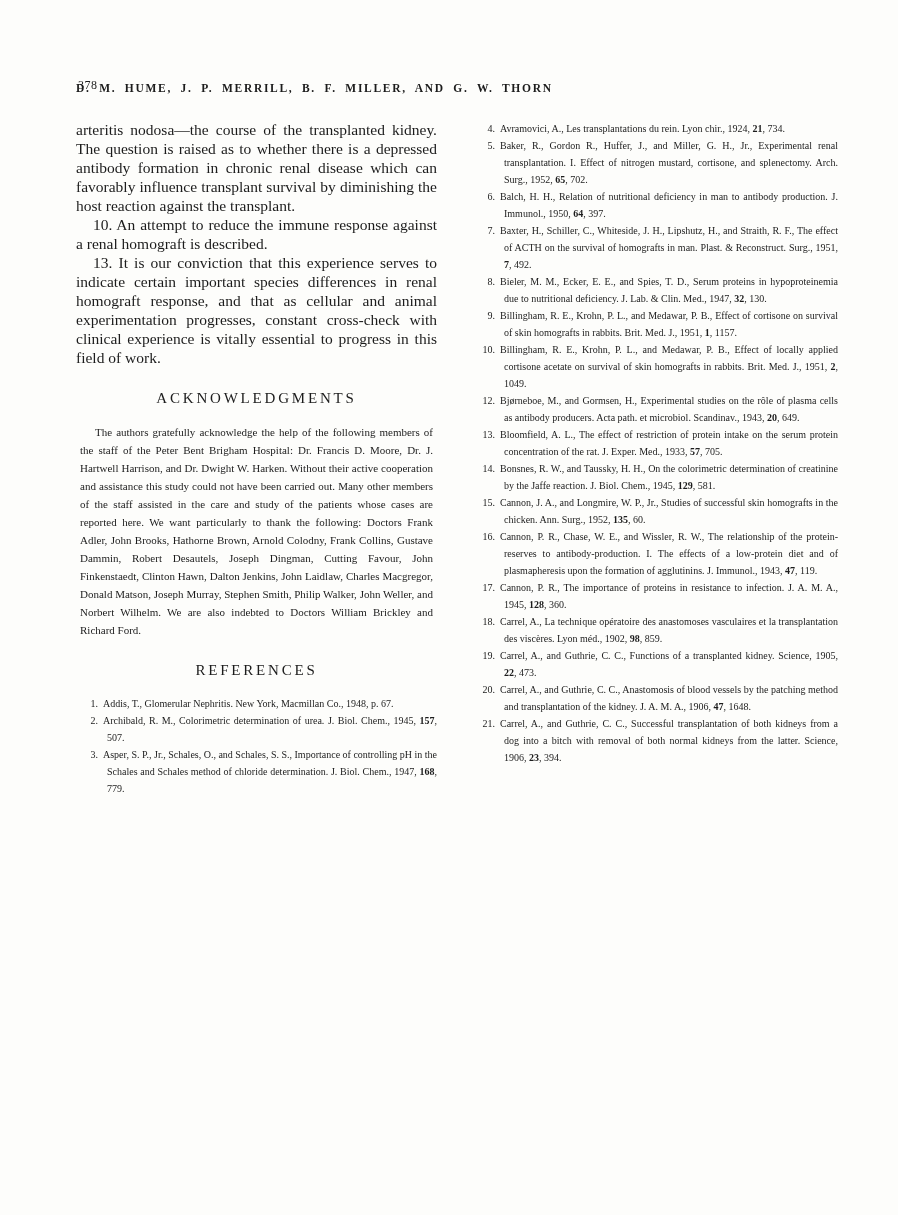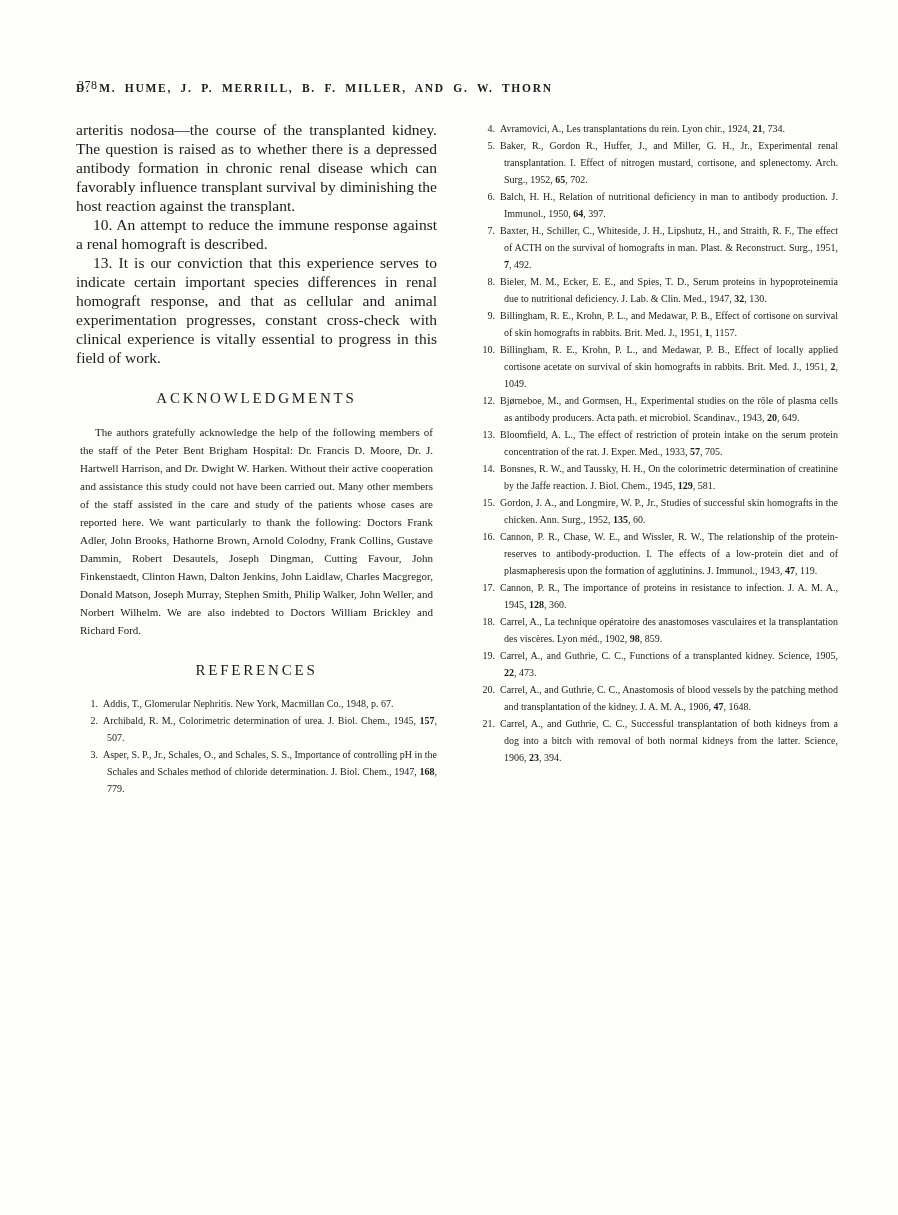--- a/index.html
+++ b/index.html
@@ -79,21 +79,21 @@
 
   <li class="ref"><span class="ref-num">10.</span><span class="ref-text"><span class="pre">Billingham, R. E., Krohn, P. L., and Medawar, P. B., Effect of locally applied cortisone acetate on survival of skin homografts in rabbits.  Brit. Med. J., 1951, </span><span class="vol">2</span><span class="post">, 1049.</span></span></li>
 
 
   <li class="ref"><span class="ref-num">12.</span><span class="ref-text"><span class="pre">Bjørneboe, M., and Gormsen, H., Experimental studies on the rôle of plasma cells as antibody producers.  Acta path. et microbiol. Scandinav., 1943, </span><span class="vol">20</span><span class="post">, 649.</span></span></li>
 
   <li class="ref"><span class="ref-num">13.</span><span class="ref-text"><span class="pre">Bloomfield, A. L., The effect of restriction of protein intake on the serum protein concentration of the rat.  J. Exper. Med., 1933, </span><span class="vol">57</span><span class="post">, 705.</span></span></li>
 
   <li class="ref"><span class="ref-num">14.</span><span class="ref-text"><span class="pre">Bonsnes, R. W., and Taussky, H. H., On the colorimetric determination of creatinine by the Jaffe reaction.  J. Biol. Chem., 1945, </span><span class="vol">129</span><span class="post">, 581.</span></span></li>
 
-  <li class="ref"><span class="ref-num">15.</span><span class="ref-text"><span class="pre">Gordon, J. A., and Longmire, W. P., Jr., Studies of successful skin homografts in the chicken. Ann. Surg., 1952, </span><span class="vol">135</span><span class="post">, 60.</span></span></li>
+  <li class="ref"><span class="ref-num">15.</span><span class="ref-text"><span class="pre">Cannon, J. A., and Longmire, W. P., Jr., Studies of successful skin homografts in the chicken. Ann. Surg., 1952, </span><span class="vol">135</span><span class="post">, 60.</span></span></li>
 
   <li class="ref"><span class="ref-num">16.</span><span class="ref-text"><span class="pre">Cannon, P. R., Chase, W. E., and Wissler, R. W., The relationship of the protein-reserves to antibody-production.  I. The effects of a low-protein diet and of plasmapheresis upon the formation of agglutinins.  J. Immunol., 1943, </span><span class="vol">47</span><span class="post">, 119.</span></span></li>
 
   <li class="ref"><span class="ref-num">17.</span><span class="ref-text"><span class="pre">Cannon, P. R., The importance of proteins in resistance to infection.  J. A. M. A., 1945, </span><span class="vol">128</span><span class="post">, 360.</span></span></li>
 
   <li class="ref"><span class="ref-num">18.</span><span class="ref-text"><span class="pre">Carrel, A., La technique opératoire des anastomoses vasculaires et la transplantation des viscères.  Lyon méd., 1902, </span><span class="vol">98</span><span class="post">, 859.</span></span></li>
 
   <li class="ref"><span class="ref-num">19.</span><span class="ref-text"><span class="pre">Carrel, A., and Guthrie, C. C., Functions of a transplanted kidney.  Science, 1905, </span><span class="vol">22</span><span class="post">, 473.</span></span></li>
 
   <li class="ref"><span class="ref-num">20.</span><span class="ref-text"><span class="pre">Carrel, A., and Guthrie, C. C., Anastomosis of blood vessels by the patching method and transplantation of the kidney.  J. A. M. A., 1906, </span><span class="vol">47</span><span class="post">, 1648.</span></span></li>

